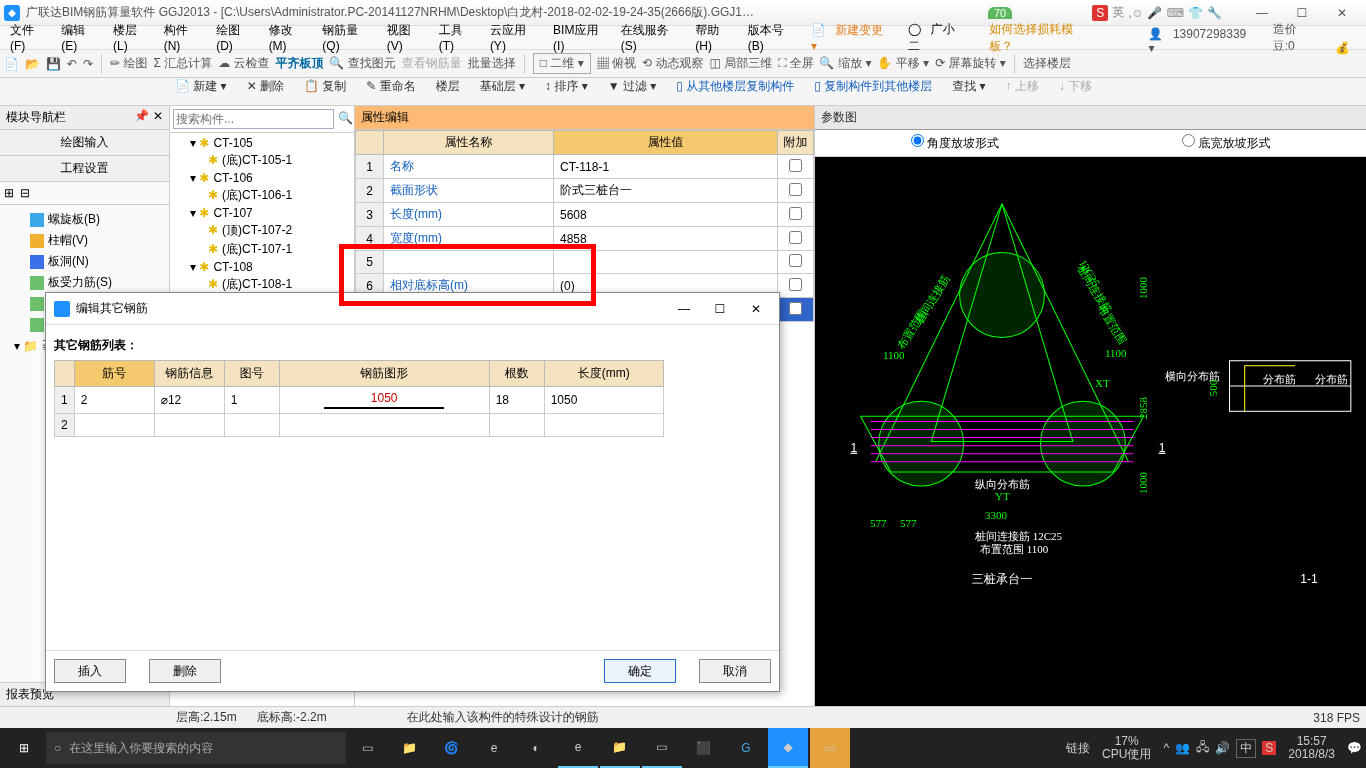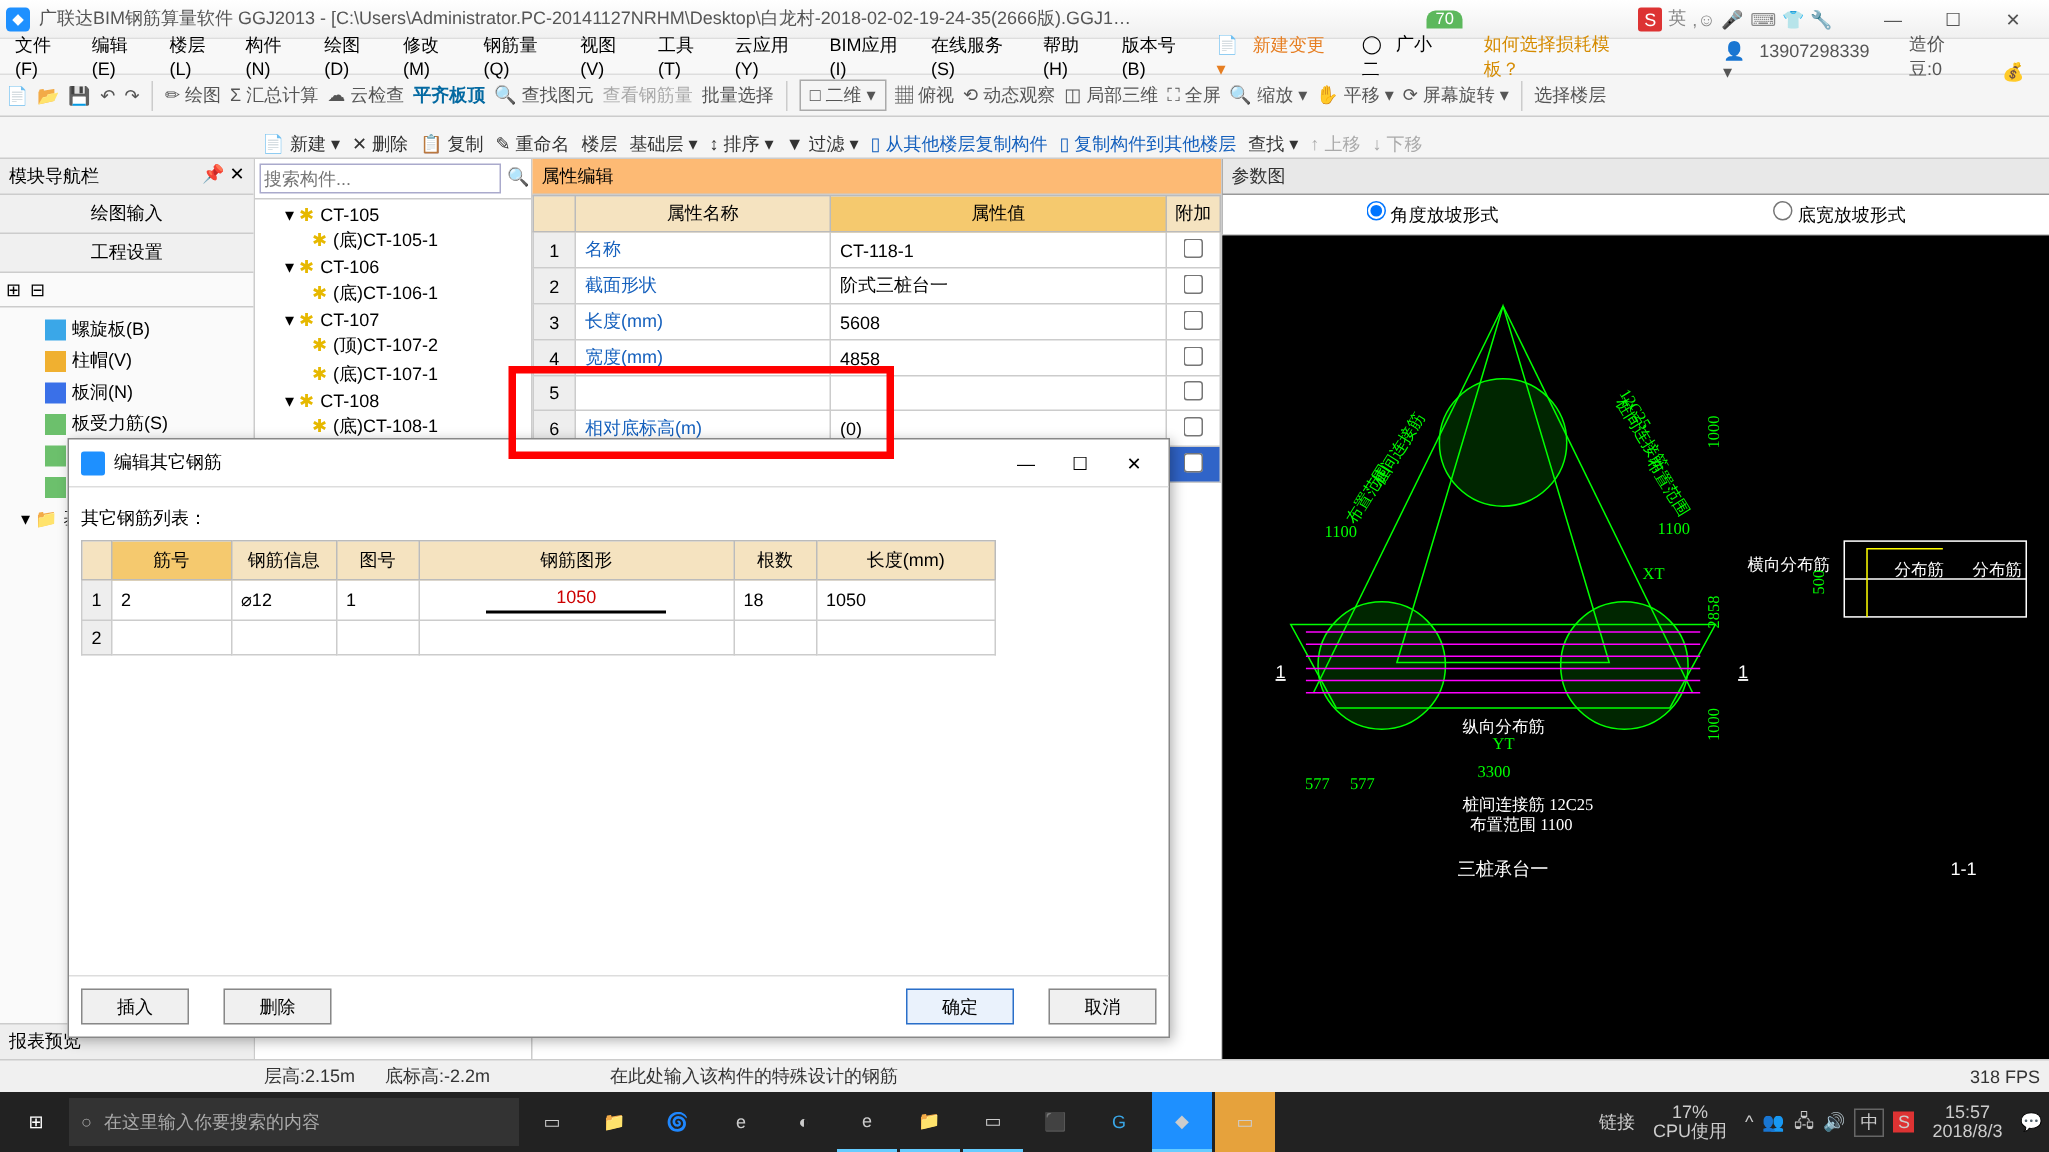--- a/index.html
+++ b/index.html
@@ -1,32 +1,32 @@
 <!DOCTYPE html>
 <html><head>
 <meta charset="utf-8">
 <style>
 * { margin:0; padding:0; box-sizing:border-box; font-family:"Microsoft YaHei",SimSun,Arial,sans-serif; font-size:12px; }
 body { background:#fff; overflow:hidden; width:1366px; height:768px; position:relative; }
 .titlebar { height:26px; background:linear-gradient(#fff,#f0f0f0); display:flex; align-items:center; padding:0 4px; border-bottom:1px solid #ddd; }
 .titlebar .app-icon { width:16px; height:16px; background:#1E90FF; border-radius:3px; margin-right:6px; display:inline-flex; align-items:center; justify-content:center; color:#fff; font-size:10px;}
 .titlebar .title { color:#555; flex:1; white-space:nowrap; overflow:hidden; }
-.titlebar .badge { background:#5cb85c; color:#fff; padding:0 6px; border-radius:6px 6px 0 0; font-size:11px; margin-right:117px;}
+.titlebar .badge { background:#5cb85c; color:#fff; padding:0 6px; border-radius:6px 6px 0 0; font-size:11px; margin-right:80px;}
 .titlebar .sogou { display:flex; gap:4px; align-items:center; margin-right:20px; color:#888;}
 .titlebar .sogou .s { background:#d33; color:#fff; width:16px; height:16px; display:inline-flex; align-items:center; justify-content:center; border-radius:2px;}
 .titlebar .winbtn { width:40px; height:22px; display:inline-flex; align-items:center; justify-content:center; color:#555; }
 .menubar { height:24px; display:flex; align-items:center; padding:0 4px; gap:2px; border-bottom:1px solid #ddd; background:#f8f8f8; }
 .menubar span { padding:2px 6px; cursor:default; }
 .menubar .orange { color:#e67e22; }
 .menubar .right { margin-left:auto; display:flex; gap:8px; align-items:flex-end; color:#555;}
 .menubar .link { color:#d58b00; }
 .toolstrip { height:28px; background:#f5f5f5; border-bottom:1px solid #ccc; display:flex; align-items:center; padding:0 4px; gap:6px; color:#555; }
 .toolstrip .sep { width:1px; height:20px; background:#ccc; margin:0 2px;}
 .toolstrip span { white-space:nowrap; }
-.toolstrip2 { height:28px; background:#f5f5f5; border-bottom:1px solid #ccc; display:flex; align-items:flex-end; padding:0 4px 0 175px; gap:8px; color:#333;}
+.toolstrip2 { height:28px; background:#f5f5f5; border-bottom:1px solid #ccc; display:flex; align-items:flex-start; padding:0 4px 0 175px; gap:20px; color:#333;}
 .toolstrip2 span { white-space:nowrap; }
 .main { display:flex; height:calc(100% - 26px - 24px - 28px - 28px - 22px - 40px); }
 .navcol { width:170px; border-right:1px solid #ccc; display:flex; flex-direction:column; background:#fafafa;}
 .navcol .hdr { background:#eee; padding:3px 6px; border-bottom:1px solid #ccc; display:flex; justify-content:space-between;}
 .navcol .tabs { display:flex; flex-direction:column;}
 .navcol .tabs div { padding:4px; text-align:center; background:#f0f0f0; border-bottom:1px solid #ccc;}
 .navcol .tree { flex:1; overflow:auto; padding:4px; }
 .navcol .tree .item { padding:2px 4px 2px 26px; display:flex; align-items:center; gap:4px;}
 .navcol .tree .ic { width:14px; height:14px; display:inline-block; }
 .navcol .foot { background:#eee; padding:3px 6px; border-top:1px solid #ccc;}
@@ -51,21 +51,21 @@
 .viewcol { flex:1; background:#000; position:relative; display:flex; flex-direction:column;}
 .viewcol .vhdr { background:#e8e8e8; color:#333; padding:3px 6px; border-bottom:1px solid #999;}
 .viewcol .radios { background:#fff; display:flex; justify-content:space-around; padding:4px; border-bottom:1px solid #ccc;}
 .viewcol .canvas { flex:1; position:relative; background:#000;}
 .dialog { position:absolute; left:45px; top:292px; width:735px; height:400px; background:#fff; border:1px solid #888; box-shadow:2px 2px 8px rgba(0,0,0,0.3); z-index:40; display:flex; flex-direction:column;}
 .dialog .dtitle { height:32px; display:flex; align-items:center; padding:0 8px; gap:6px; border-bottom:1px solid #ddd;}
 .dialog .dtitle .dicon { width:16px; height:16px; background:#1E90FF; border-radius:2px;}
 .dialog .dtitle .sp { flex:1;}
 .dialog .dtitle .wb { width:30px; text-align:center;}
 .dialog .dbody { flex:1; padding:8px;}
-.dialog .dlabel { padding:4px 0 6px 0;}
+.dialog .dlabel { padding:4px 0 6px 0;font-weight:bold;}
 .dialog table { border-collapse:collapse; width:610px;}
 .dialog th { background:#f5e3c0; border:1px solid #bbb; padding:4px; font-weight:normal;}
 .dialog th.first { background:#f5c96e;}
 .dialog td { border:1px solid #ccc; padding:4px 6px; height:22px;}
 .dialog td.rn { background:#eee; width:18px; text-align:center;}
 .dialog .shape { text-align:center; color:#c00; position:relative;}
 .dialog .shape .line { border-bottom:2px solid #000; width:120px; margin:2px auto 0;}
 .dialog .dfoot { padding:8px; display:flex; gap:23px; border-top:1px solid #ddd;}
 .dialog .dfoot .sp { flex:1;}
 .dialog .dfoot button { width:72px; height:24px; border:1px solid #888; background:#f0f0f0;}

